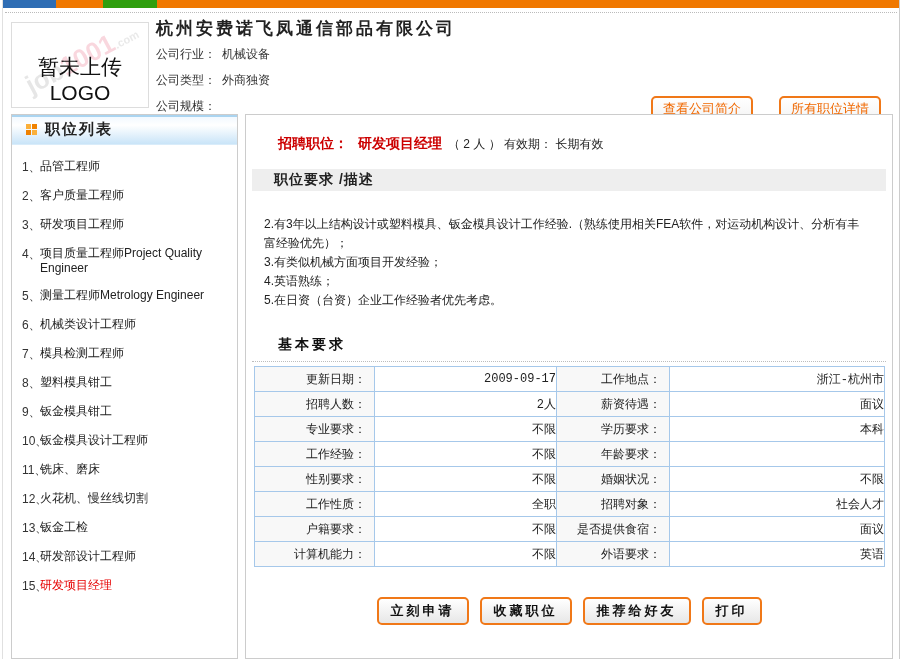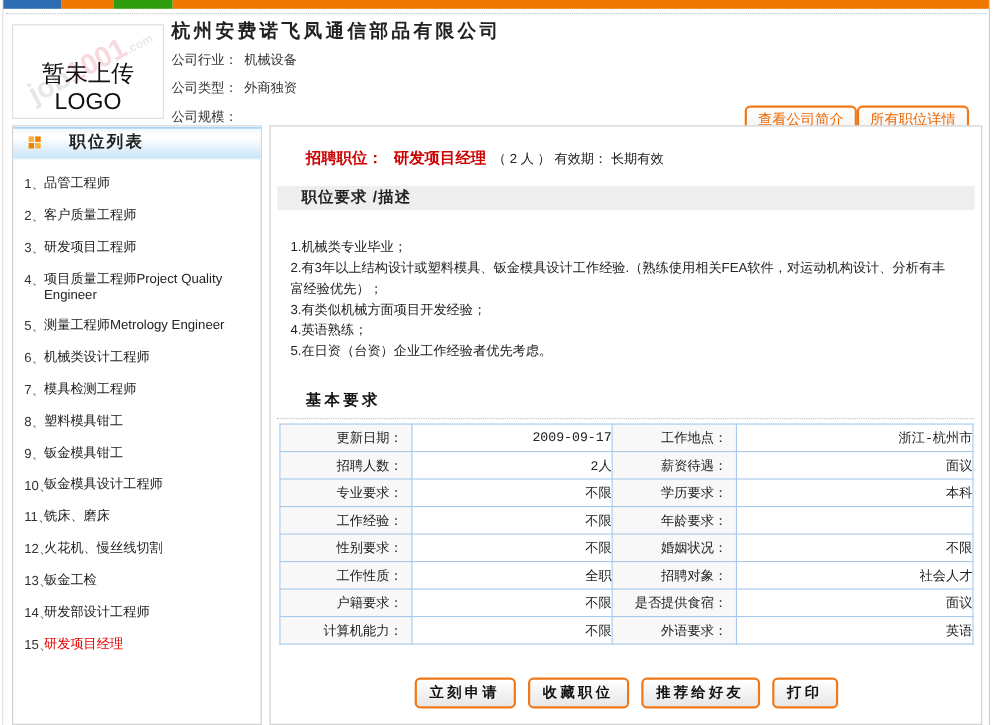--- a/index.html
+++ b/index.html
@@ -24,32 +24,32 @@
   .wm-job { color:#c9c9c9; }
   .wm-1001 { color:#f2a8b8; }
   .wm-com { color:#cfcfcf; font-size:11px; }
   .logo-text { position:absolute; left:0; right:0; top:30px; text-align:center;
     font-size:21px; color:#111; letter-spacing:0; font-weight:500; }
   .company-name { position:absolute; left:153px; top:4px; font-size:17px; font-weight:bold;
     color:#222; letter-spacing:3px; }
   .company-fields { position:absolute; left:153px; top:33px; }
   .company-field { height:26px; font-size:12px; color:#333; }
   .company-field .lbl { color:#333; margin-right:6px;font-family:Liberation Mono, monospace; }
-  .hdr-buttons { position:absolute; right:18px; top:83px; display:flex; gap:0; }
+  .hdr-buttons { position:absolute; right:18px; top:83px; display:flex; gap:26px; }
   .hdr-btn { border:2px solid #f07818; border-radius:5px; color:#f06800;
     background:linear-gradient(#ffffff,#f3f3f3); font-size:13px; padding:2px 10px;
     cursor:pointer; font-family:inherit; }
 
   
   .content { position:absolute; top:114px; left:0; right:0; bottom:0; }
   .sidebar { position:absolute; left:8px; top:0; width:227px; bottom:0;
     border:1px solid #ccc; background:#fff; }
   .sidebar-head { height:30px; border-bottom:1px solid #d9ecfa;
     background:linear-gradient(180deg,#eef7ff 0%,#ffffff 35%,#c9e4f8 100%);
-    display:flex; align-items:center; box-shadow:inset 0 2px 0 #aad4f0;gap:18px; }
+    display:flex; align-items:center; box-shadow:inset 0 2px 0 #aad4f0; }
   .sq-icon { display:grid; grid-template-columns:5px 5px; grid-gap:1px; margin:0 8px 0 14px; }
   .sq-icon i { width:5px; height:5px; }
   .sq-icon i:nth-child(1){ background:#fbb03b; } .sq-icon i:nth-child(2){ background:#f08200; }
   .sq-icon i:nth-child(3){ background:#f08200; } .sq-icon i:nth-child(4){ background:#fbb03b; }
   .sidebar-title { font-size:15px; font-weight:bold; color:#222; letter-spacing:2px; }
   .job-list { padding:8px 6px 0 0; }
   .job-item { display:flex; font-size:12px; color:#222; padding:6px 0 6px 0; cursor:pointer; }
   .job-item .num { width:28px; text-align:left; padding-left:10px; flex:none; color:#333; }
   .job-item .lbl { flex:1; line-height:15px; }
   .job-item.active .lbl, .job-item.active .num { color:#e60000; }
@@ -204,21 +204,20 @@
         <span class="cap">招聘职位：</span><span class="title">研发项目经理</span><span>（ 2 人 ）</span>
         <span>有效期：</span>
         <span>长期有效</span>
       </div>
 
       <div class="section-bar">
         <span>职位要求 /描述</span>
       </div>
 
       <div class="desc">
-          <div>1.机械类专业毕业；</div>
           <div>2.有3年以上结构设计或塑料模具、钣金模具设计工作经验.（熟练使用相关FEA软件，对运动机构设计、分析有丰富经验优先）；</div>
           <div>3.有类似机械方面项目开发经验；</div>
           <div>4.英语熟练；</div>
           <div>5.在日资（台资）企业工作经验者优先考虑。</div>
         </div>
 
       <div class="basic-title">基本要求</div>
       <div class="dotted"></div>
 
       <table class="req">

